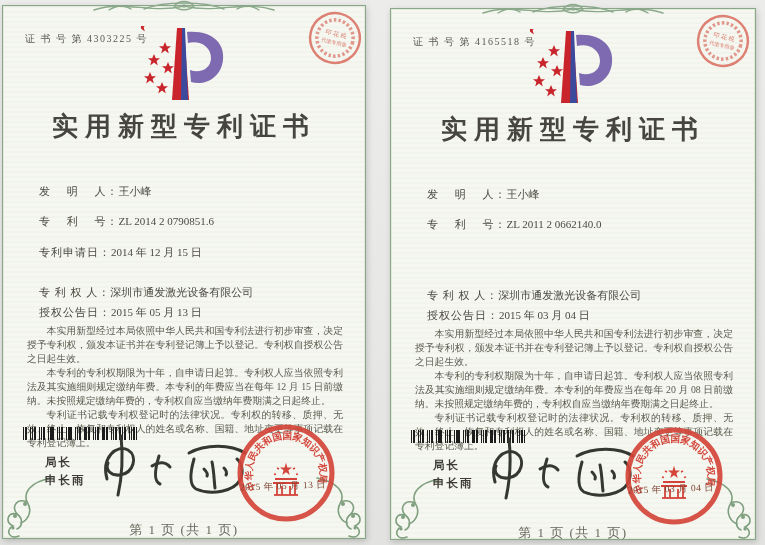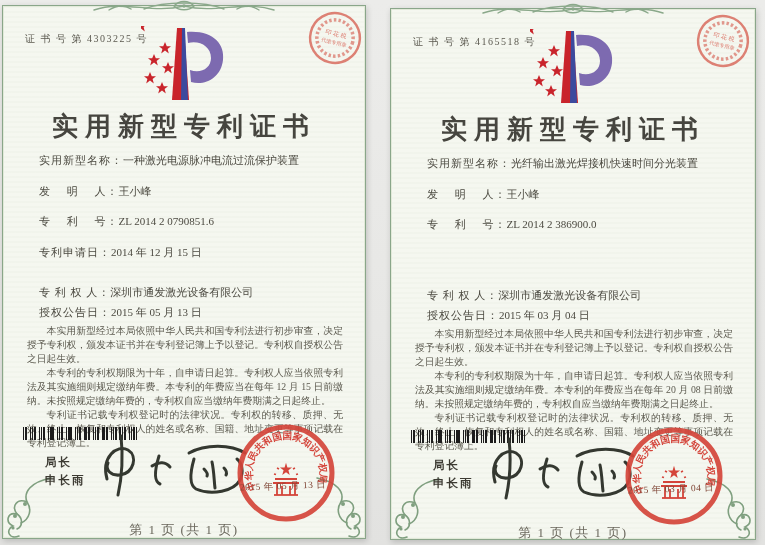--- a/index.html
+++ b/index.html
@@ -131,21 +131,20 @@
     <text x="27" y="25" text-anchor="middle" font-size="6" fill="#da7164">印 花 税</text>
     <text x="27" y="33" text-anchor="middle" font-size="5" fill="#da7164">代缴专用章</text>
   </svg>
 
   <svg class="logo" width="86" height="78" viewBox="0 0 86 78">
       <use href="#sipo-logo"></use>
     </svg>
 
   <div class="cert-title">实用新型专利证书</div>
 
-  <div class="fieldrow f0"><span class="lab">实用新型名称：</span><span>一种激光电源脉冲电流过流保护装置</span></div>
   <div class="fieldrow f1"><span class="lab">发　 明　 人：</span><span>王小峰</span></div>
   <div class="fieldrow f2"><span class="lab">专　 利　 号：</span><span>ZL 2014 2 0790851.6</span></div>
   <div class="fieldrow f3"><span class="lab">专利申请日：</span><span>2014 年 12 月 15 日</span></div>
   <div class="fieldrow f4"><span class="lab">专 利 权 人：</span><span>深圳市通发激光设备有限公司</span></div>
   <div class="fieldrow f5"><span class="lab">授权公告日：</span><span>2015 年 05 月 13 日</span></div>
 
   <div class="body-text">
     <p>本实用新型经过本局依照中华人民共和国专利法进行初步审查，决定授予专利权，颁发本证书并在专利登记簿上予以登记。专利权自授权公告之日起生效。</p>
     <p>本专利的专利权期限为十年，自申请日起算。专利权人应当依照专利法及其实施细则规定缴纳年费。本专利的年费应当在每年 12 月 15 日前缴纳。未按照规定缴纳年费的，专利权自应当缴纳年费期满之日起终止。</p>
     <p>专利证书记载专利权登记时的法律状况。专利权的转移、质押、无效、终止、恢复和专利权人的姓名或名称、国籍、地址变更等事项记载在专利登记簿上。</p>
@@ -193,23 +192,22 @@
     <text x="27" y="25" text-anchor="middle" font-size="6" fill="#da7164">印 花 税</text>
     <text x="27" y="33" text-anchor="middle" font-size="5" fill="#da7164">代缴专用章</text>
   </svg>
 
   <svg class="logo" width="86" height="78" viewBox="0 0 86 78">
       <use href="#sipo-logo"></use>
     </svg>
 
   <div class="cert-title">实用新型专利证书</div>
 
-  <div class="fieldrow f0"><span class="lab">实用新型名称：</span><span>光纤输出激光焊接机快速时间分光装置</span></div>
   <div class="fieldrow f1"><span class="lab">发　 明　 人：</span><span>王小峰</span></div>
-  <div class="fieldrow f2"><span class="lab">专　 利　 号：</span><span>ZL 2014 2 386900.0</span></div>
+  <div class="fieldrow f2"><span class="lab">专　 利　 号：</span><span>ZL 2011 2 0662140.0</span></div>
   <div class="fieldrow f4"><span class="lab">专 利 权 人：</span><span>深圳市通发激光设备有限公司</span></div>
   <div class="fieldrow f5"><span class="lab">授权公告日：</span><span>2015 年 03 月 04 日</span></div>
 
   <div class="body-text">
     <p>本实用新型经过本局依照中华人民共和国专利法进行初步审查，决定授予专利权，颁发本证书并在专利登记簿上予以登记。专利权自授权公告之日起生效。</p>
     <p>本专利的专利权期限为十年，自申请日起算。专利权人应当依照专利法及其实施细则规定缴纳年费。本专利的年费应当在每年 20 月 08 日前缴纳。未按照规定缴纳年费的，专利权自应当缴纳年费期满之日起终止。</p>
     <p>专利证书记载专利权登记时的法律状况。专利权的转移、质押、无效、终止、恢复和专利权人的姓名或名称、国籍、地址变更等事项记载在专利登记簿上。</p>
   </div>
 
   <div class="barcode"></div>

